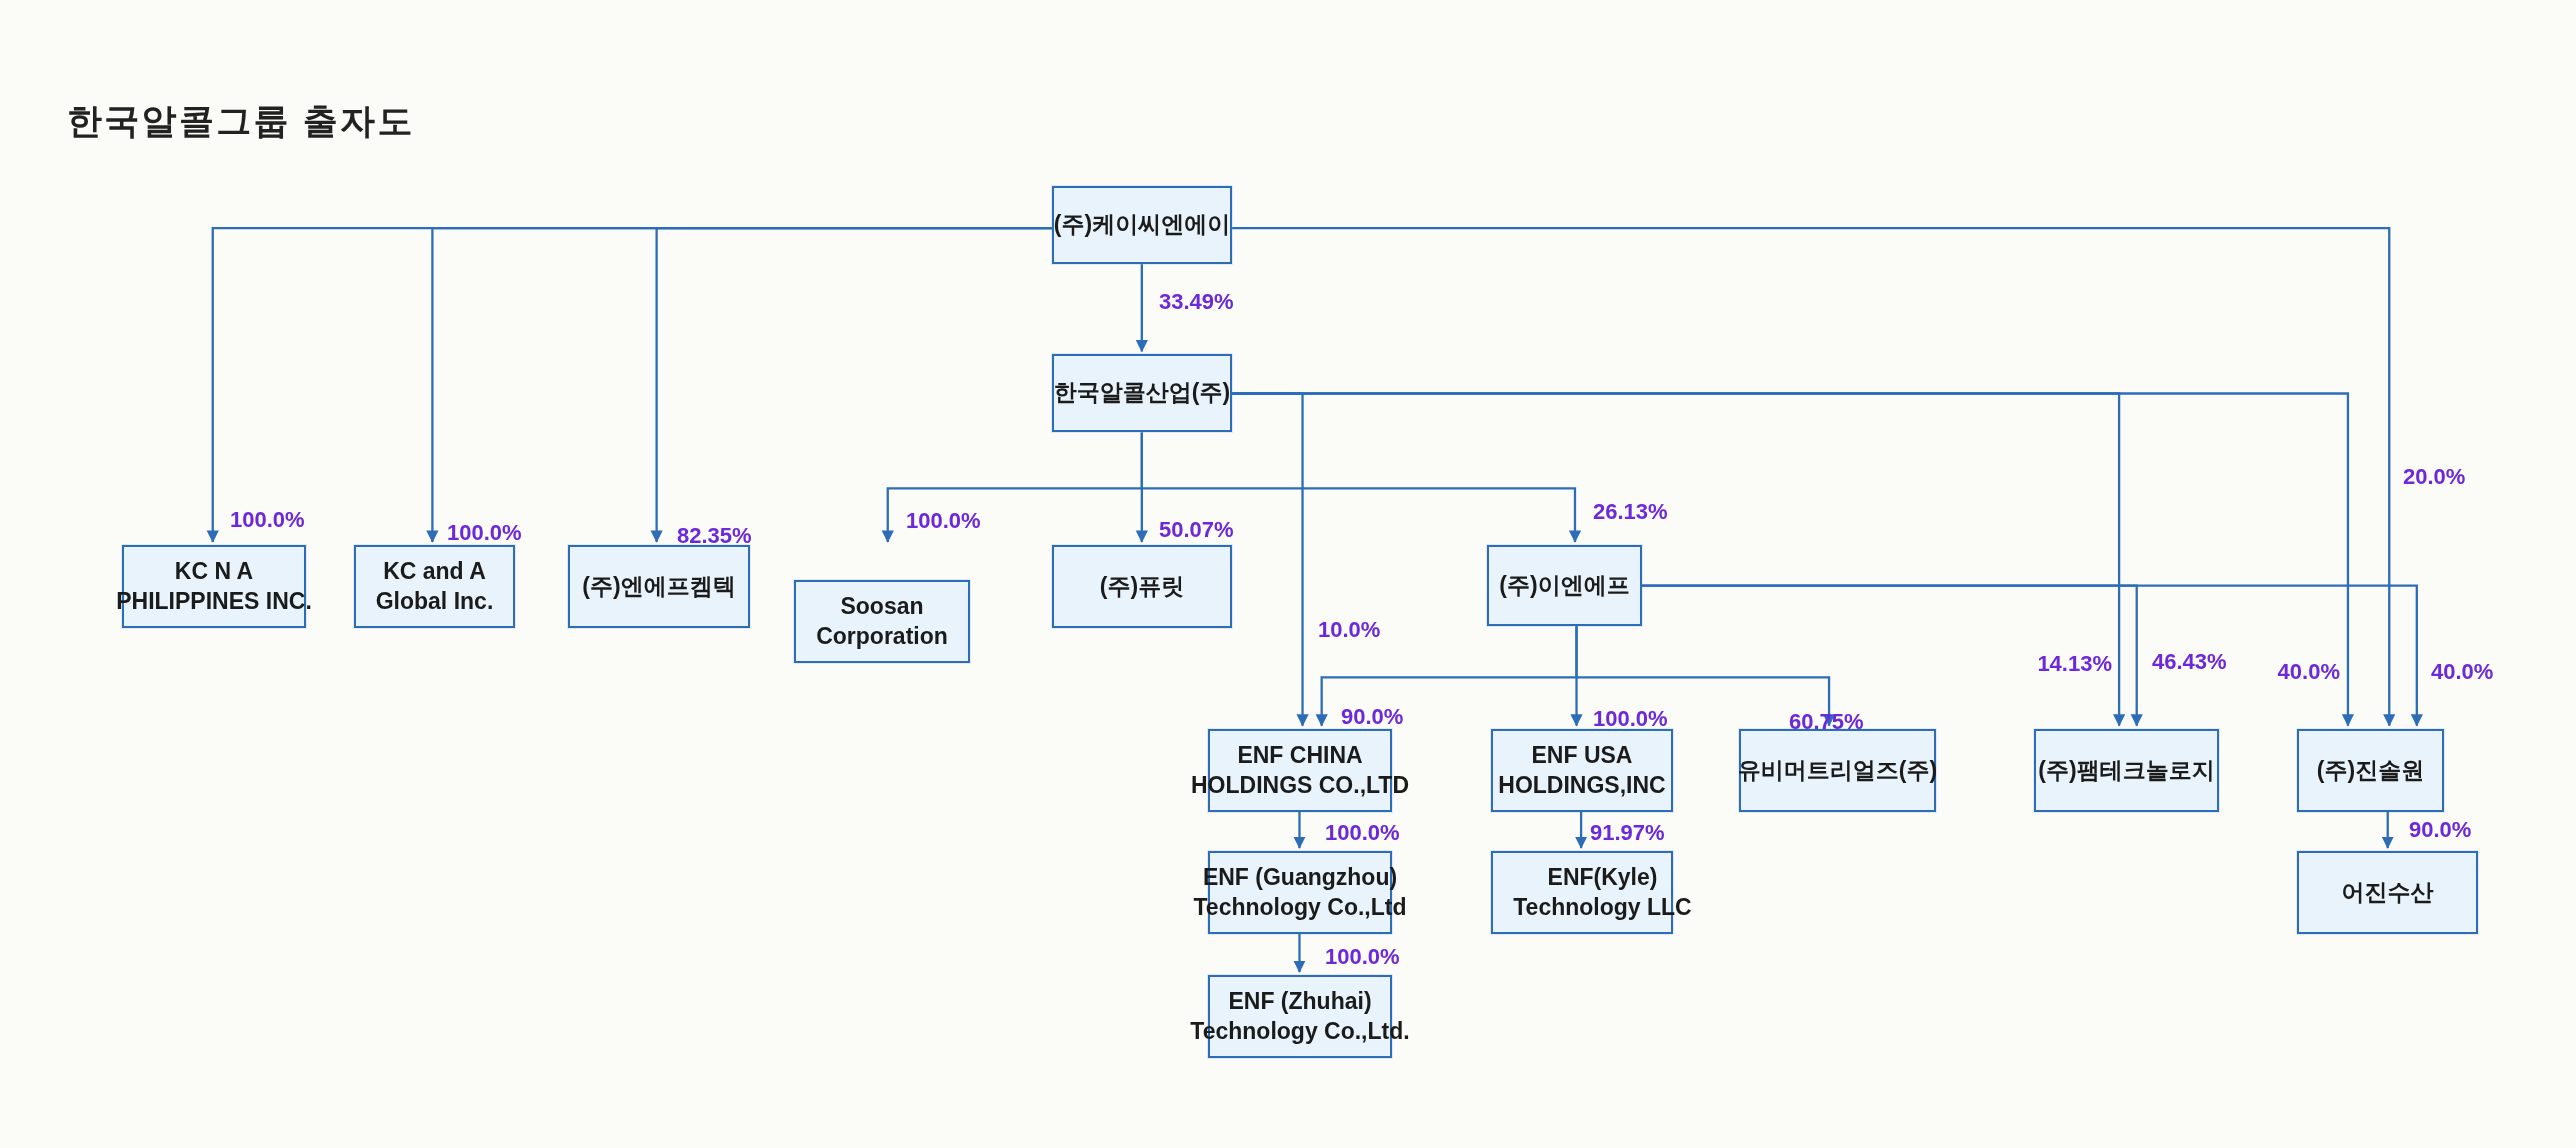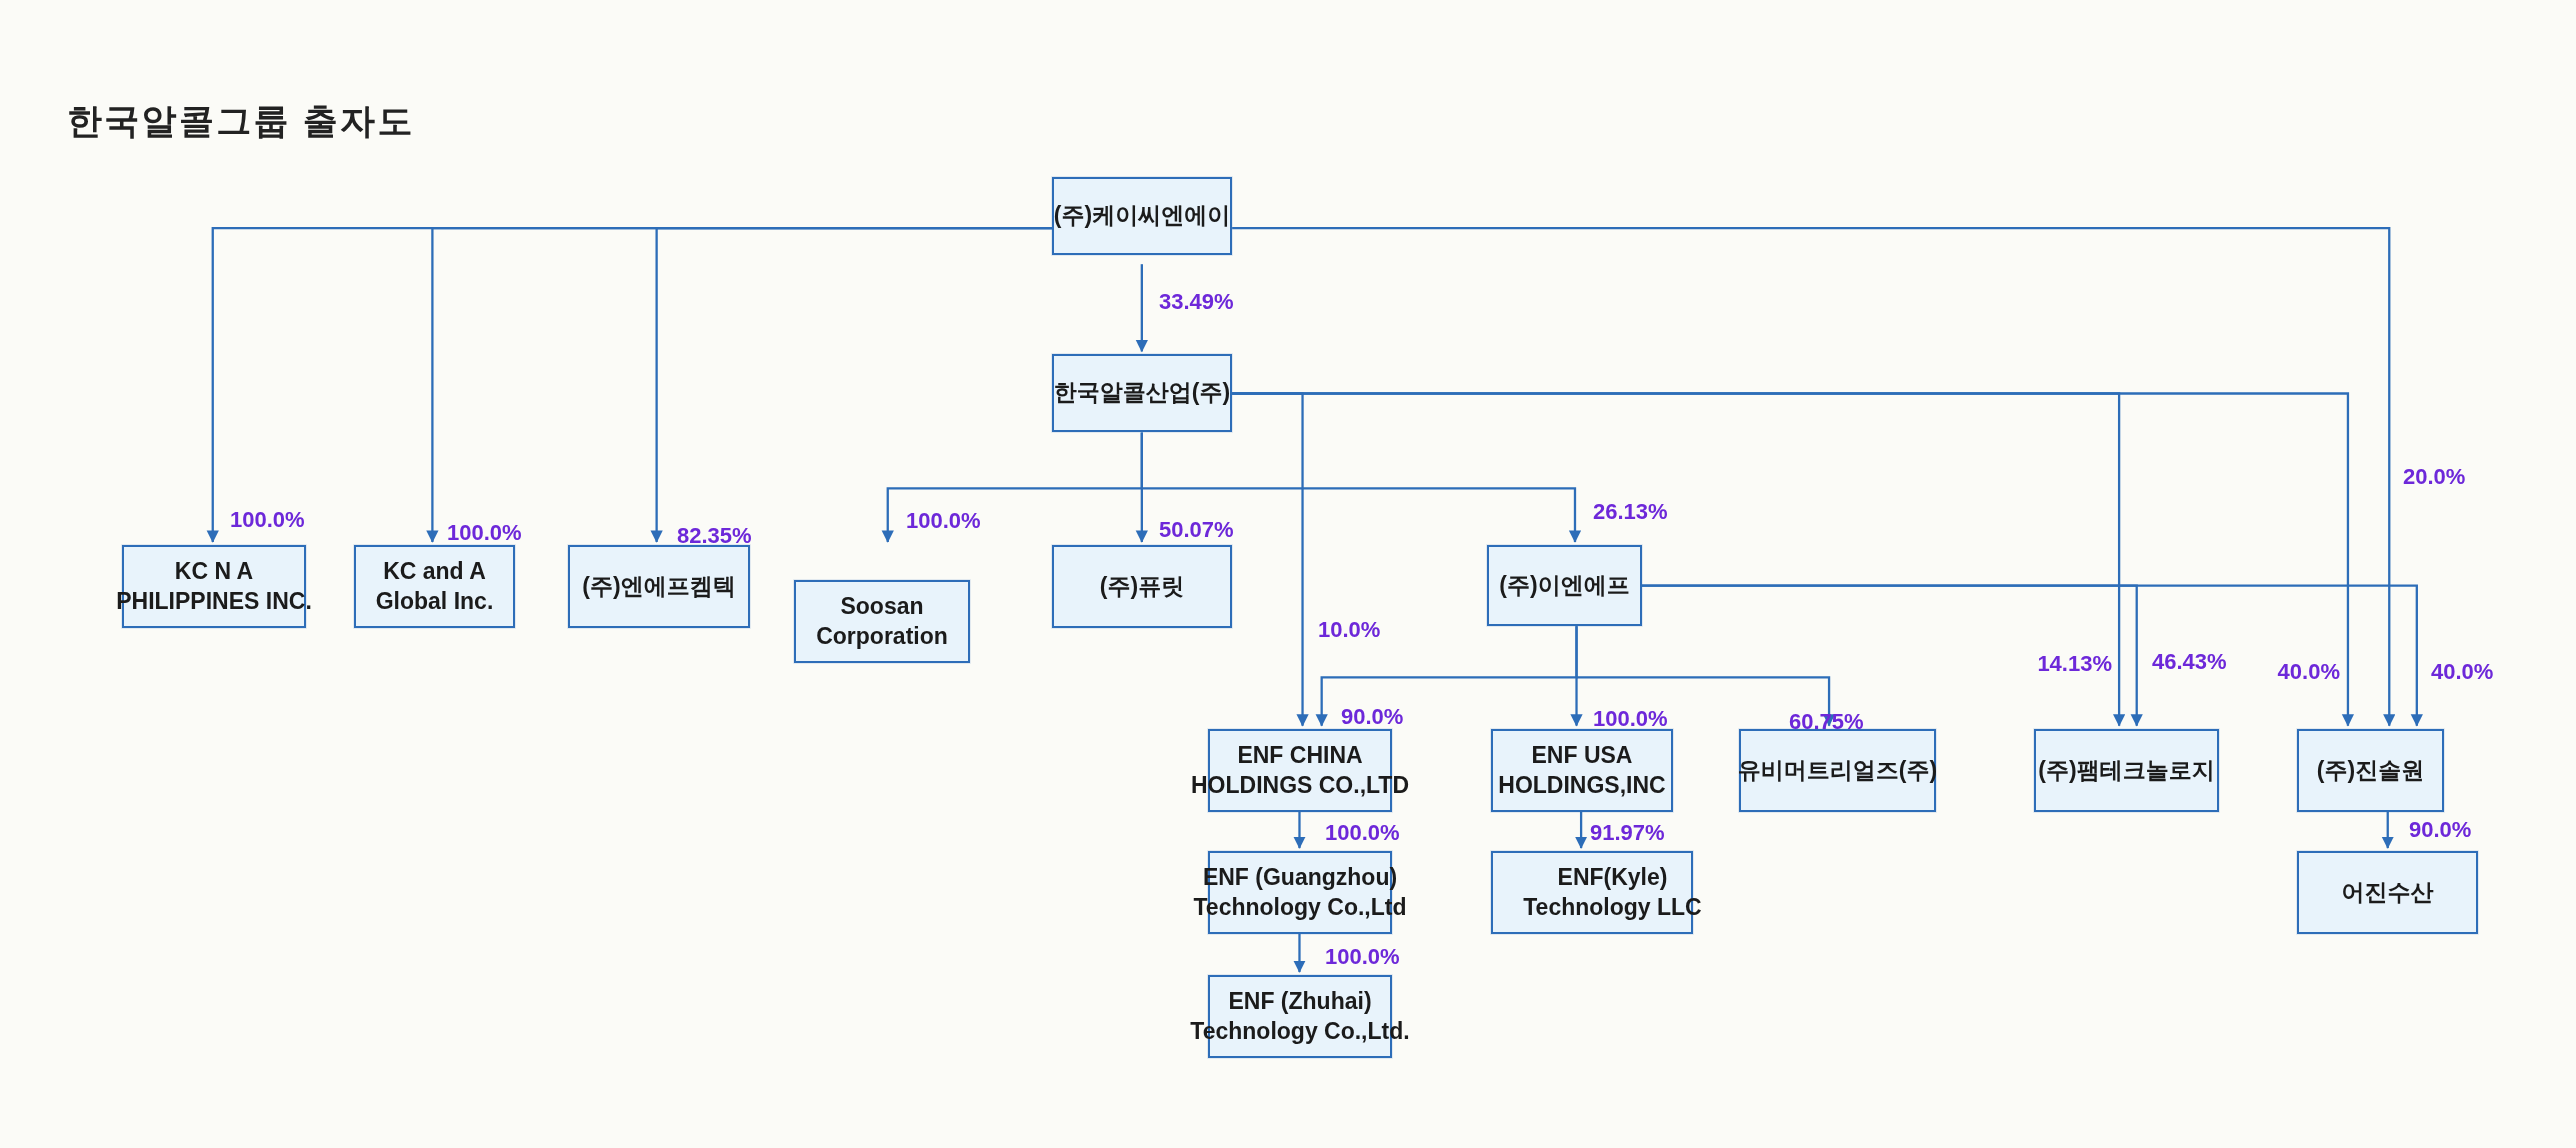--- a/index.html
+++ b/index.html
@@ -57,21 +57,21 @@
       <polyline points="2060,818 2060,948" marker-end="url(#arrow)"></polyline>
       <polyline points="2060,885 2390,885 2390,948" marker-end="url(#arrow)"></polyline>
       <polyline points="2145,765 2792,765 2792,948" marker-end="url(#arrow)"></polyline>
       <polyline points="2145,765 3158,765 3158,948" marker-end="url(#arrow)"></polyline>
       <polyline points="1698,1060 1698,1108" marker-end="url(#arrow)"></polyline>
       <polyline points="1698,1220 1698,1270" marker-end="url(#arrow)"></polyline>
       <polyline points="2066,1060 2066,1108" marker-end="url(#arrow)"></polyline>
       <polyline points="3120,1060 3120,1108" marker-end="url(#arrow)"></polyline>
     </svg>
   <div class="title">한국알콜그룹 출자도</div>
-<div class="node" style="left: 1052px; top: 177px; width: 180px; height: 78px;">
+<div class="node" style="left: 1052px; top: 186px; width: 180px; height: 78px;">
       <div class="nline">(주)케이씨엔에이</div>
     </div>
     <div class="node" style="left: 1052px; top: 354px; width: 180px; height: 78px;">
       <div class="nline">한국알콜산업(주)</div>
     </div>
     <div class="node" style="left: 122px; top: 545px; width: 184px; height: 83px;">
       <div class="nline">KC N A</div>
       <div class="nline">PHILIPPINES INC.</div>
     </div>
     <div class="node" style="left: 354px; top: 545px; width: 161px; height: 83px;">
@@ -105,21 +105,21 @@
     <div class="node" style="left: 2034px; top: 729px; width: 185px; height: 83px;">
       <div class="nline">(주)팸테크놀로지</div>
     </div>
     <div class="node" style="left: 2297px; top: 729px; width: 147px; height: 83px;">
       <div class="nline">(주)진솔원</div>
     </div>
     <div class="node" style="left: 1208px; top: 851px; width: 184px; height: 83px;">
       <div class="nline">ENF (Guangzhou)</div>
       <div class="nline">Technology Co.,Ltd</div>
     </div>
-    <div class="node" style="left: 1491px; top: 851px; width: 202px; height: 83px; padding-left: 41px;">
+    <div class="node" style="left: 1491px; top: 851px; width: 182px; height: 83px; padding-left: 41px;">
       <div class="nline">ENF(Kyle)</div>
       <div class="nline">Technology LLC</div>
     </div>
     <div class="node" style="left: 2297px; top: 851px; width: 181px; height: 83px;">
       <div class="nline">어진수산</div>
     </div>
     <div class="node" style="left: 1208px; top: 975px; width: 184px; height: 83px;">
       <div class="nline">ENF (Zhuhai)</div>
       <div class="nline">Technology Co.,Ltd.</div>
     </div>

